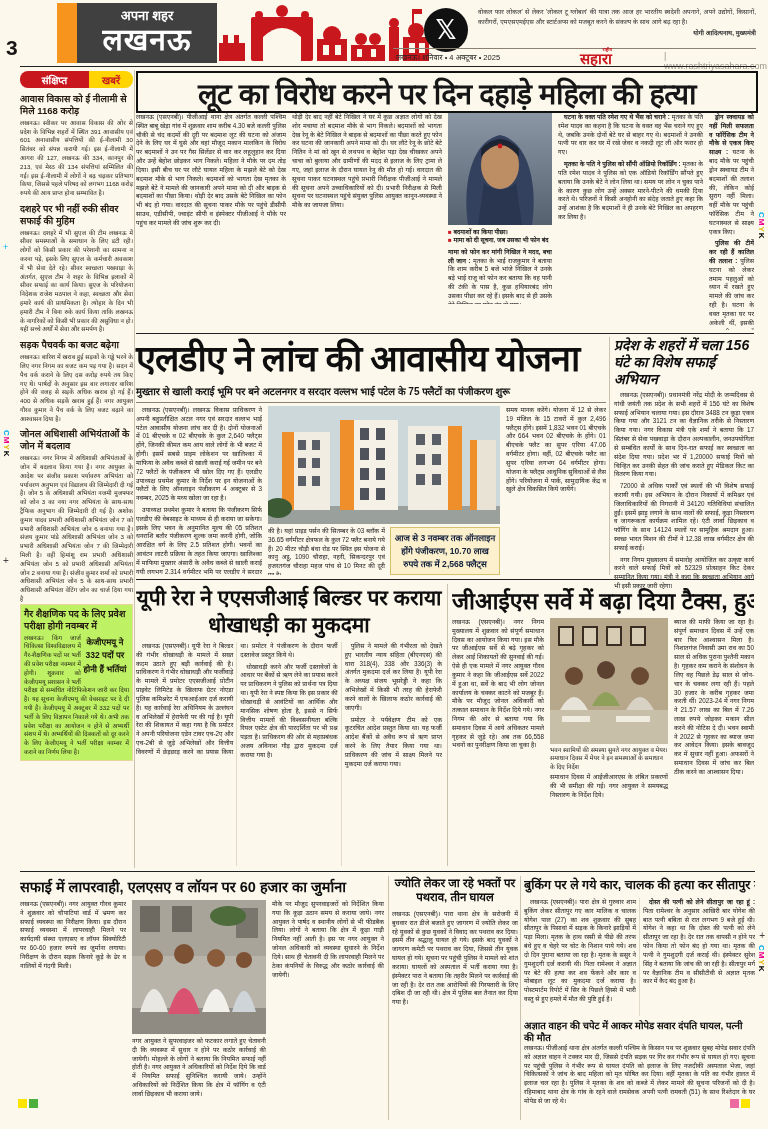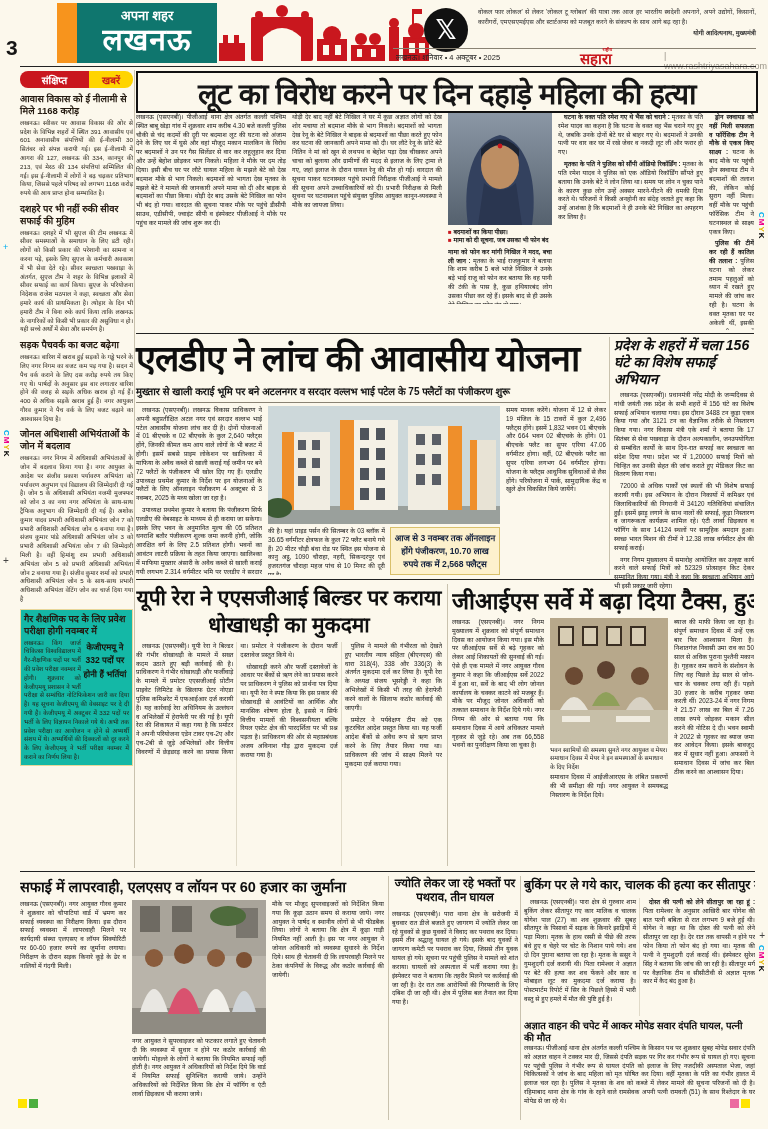--- a/index.html
+++ b/index.html
@@ -49,21 +49,21 @@
   </div>
   <div class="abs" style="left:18px;top:1094px;">
     <span class="sq" style="background:#ffe400"></span><span class="sq" style="background:#4caf3e;margin-left:2px"></span>
   </div>
   <div class="abs" style="right:18px;top:1094px;">
     <span class="sq" style="background:#ec6aa0"></span><span class="sq" style="background:#ffe400;margin-left:2px"></span>
   </div>
 
   <div class="abs b" style="left:6px;top:36px;font-size:21px;">3</div>
   <div class="abs" style="left:57px;top:3px;width:20px;height:60px;background:#f7941d;"></div>
-  <div class="abs" style="left:77px;top:3px;width:140px;height:60px;background:#0f766e;color:#fff;text-align:center;">
+  <div class="abs" style="left:77px;top:3px;width:140px;height:60px;background:#404040;color:#fff;text-align:center;">
     <div style="font-size:13px;font-weight:bold;margin-top:3px;">अपना शहर</div>
     <div style="font-size:30px;font-weight:900;line-height:32px;letter-spacing:1px;">लखनऊ</div>
   </div>
   <svg class="abs" style="left:217px;top:3px;" width="215" height="60" viewBox="0 0 215 60">
     <g fill="#c9171e">
       <rect x="2" y="40" width="26" height="18"></rect>
       <rect x="6" y="32" width="5" height="8"></rect>
         <rect x="17" y="32" width="5" height="8"></rect>
       <rect x="34" y="14" width="62" height="44" rx="2"></rect>
       <circle cx="42" cy="12" r="4"></circle>
@@ -119,21 +119,21 @@
       <div class="brief-body">लखनऊ। दशहरे में भी सुएज की टीम लखनऊ में सीवर समस्याओं के समाधान के लिए डटी रही। लोगों को किसी प्रकार की परेशानी का सामना न करना पड़े, इसके लिए सुएज के कर्मचारी अवकाश में भी सेवा देते रहे। सीवर स्वच्छता पखवाड़ा के अंतर्गत, सुएज टीम ने शहर के विभिन्न इलाकों में सीवर सफाई का कार्य किया। सुएज के परियोजना निदेशक राजेश मठपाल ने कहा, स्वच्छता और सेवा हमारे कार्य की प्राथमिकता है। त्योहार के दिन भी हमारी टीम ने बिना रुके कार्य किया ताकि लखनऊ के नागरिकों को किसी भी प्रकार की असुविधा न हो। यही सच्चे अर्थों में सेवा और समर्पण है।</div>
     </div>
     <div>
       <div class="brief-title">सड़क पैचवर्क का बजट बढ़ेगा</div>
       <div class="brief-body">लखनऊ। बारिश में खराब हुई सड़कों के गड्ढे भरने के लिए नगर निगम का बजट कम पड़ गया है। सदन में पैच वर्क कराने के लिए दस करोड़ रुपये तय किए गए थे। पार्षदों के अनुसार इस बार लगातार बारिश होने की वजह से सड़कें अधिक खराब हो गई हैं। 400 से अधिक सड़कें खराब हुई हैं। नगर आयुक्त गौरव कुमार ने पैच वर्क के लिए बजट बढ़ाने का आश्वासन दिया है।</div>
     </div>
     <div>
       <div class="brief-title">जोनल अधिशासी अभियंताओं के जोन में बदलाव</div>
       <div class="brief-body">लखनऊ। नगर निगम में अधिशासी अभियंताओं के जोन में बदलाव किया गया है। नगर आयुक्त के आदेश पर संजीव प्रकाश पर्यावरण अभियंता को पर्यावरण अनुभाग एवं विद्यालय की जिम्मेदारी दी गई है। जोन 5 के अधिशासी अभियंता नजमी मुजफ्फर को जोन 3 का नया नगर अभियंता के साथ-साथ ट्रैफिक अनुभाग की जिम्मेदारी दी गई है। अशोक कुमार यादव प्रभारी अधिशासी अभियंता जोन 7 को प्रभारी अधिशासी अभियंता जोन 6 बनाया गया है। संजय कुमार पांडे अधिशासी अभियंता जोन 3 को प्रभारी अधिशासी अभियंता जोन 7 की जिम्मेदारी मिली है। वहीं हिमांशु राम प्रभारी अधिशासी अभियंता जोन 5 को प्रभारी अधिशासी अभियंता जोन 2 बनाया गया है। संजीव कुमार शर्मा को प्रभारी अधिशासी अभियंता जोन 5 के साथ-साथ प्रभारी अधिशासी अभियंता वेटिंग जोन का चार्ज दिया गया है</div>
     </div>
-    <div style="background:#14b8a6;border:1px solid #e8d79a;padding:3px;margin-top:5px;">
+    <div style="background:#bef264;border:1px solid #e8d79a;padding:3px;">
       <div class="brief-title" style="margin-top:0;">गैर शैक्षणिक पद के लिए प्रवेश परीक्षा होगी नवम्बर में</div>
       <div style="float:right;width:42%;font-size:8.5px;font-weight:bold;line-height:1.6;text-align:center;padding:2px;color:#17120a;">केजीएमयू ने 332 पदों पर होनी हैं भर्तियां</div>
       <div class="brief-body">लखनऊ। किंग जार्ज चिकित्सा विश्वविद्यालय में गैर-शैक्षणिक पदों पर भर्ती की प्रवेश परीक्षा नवम्बर में होगी। शुक्रवार को केजीएमयू प्रशासन ने भर्ती परीक्षा से सम्बंधित नोटिफिकेशन जारी कर दिया है। यह सूचना केजीएमयू की वेबसाइट पर दे दी गयी है। केजीएमयू में अक्टूबर में 332 पदों पर भर्ती के लिए विज्ञापन निकाले गये थे। अभी तक प्रवेश परीक्षा का आयोजन न होने से अभ्यर्थी संशय में थे। अभ्यर्थियों की दिक्कतों को दूर करने के लिए केजीएमयू ने भर्ती परीक्षा नवम्बर में कराने का निर्णय लिया है।</div>
     </div>
   </div>
   <div class="abs vrule" style="left:134px;top:70px;height:798px;"></div>
 
   <div class="abs lead-box" style="left:136px;top:71px;width:618px;height:38px;">
       <span>लूट का विरोध करने पर दिन दहाड़े महिला की हत्या</span>
     </div>

